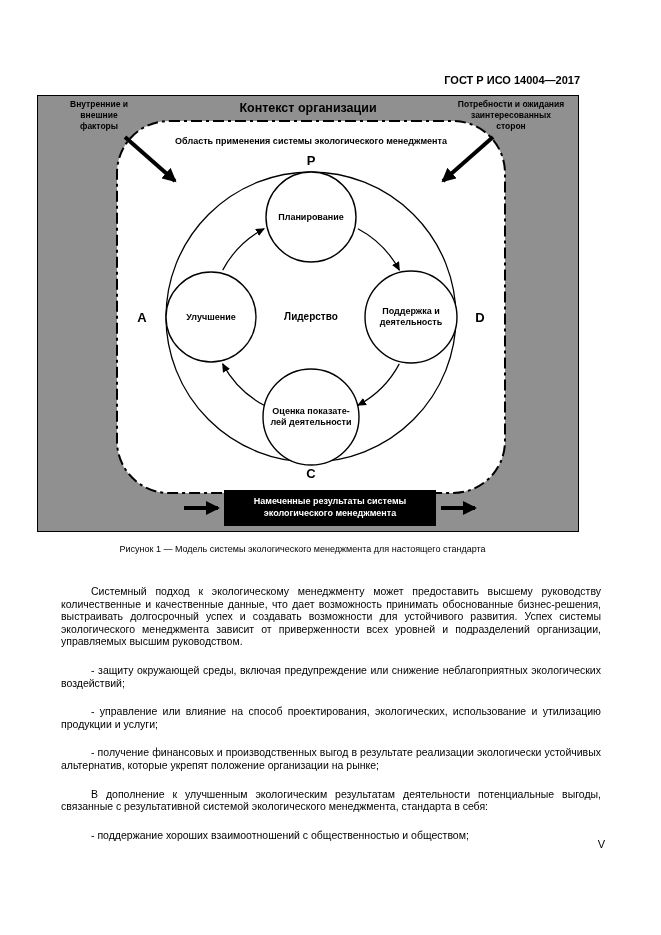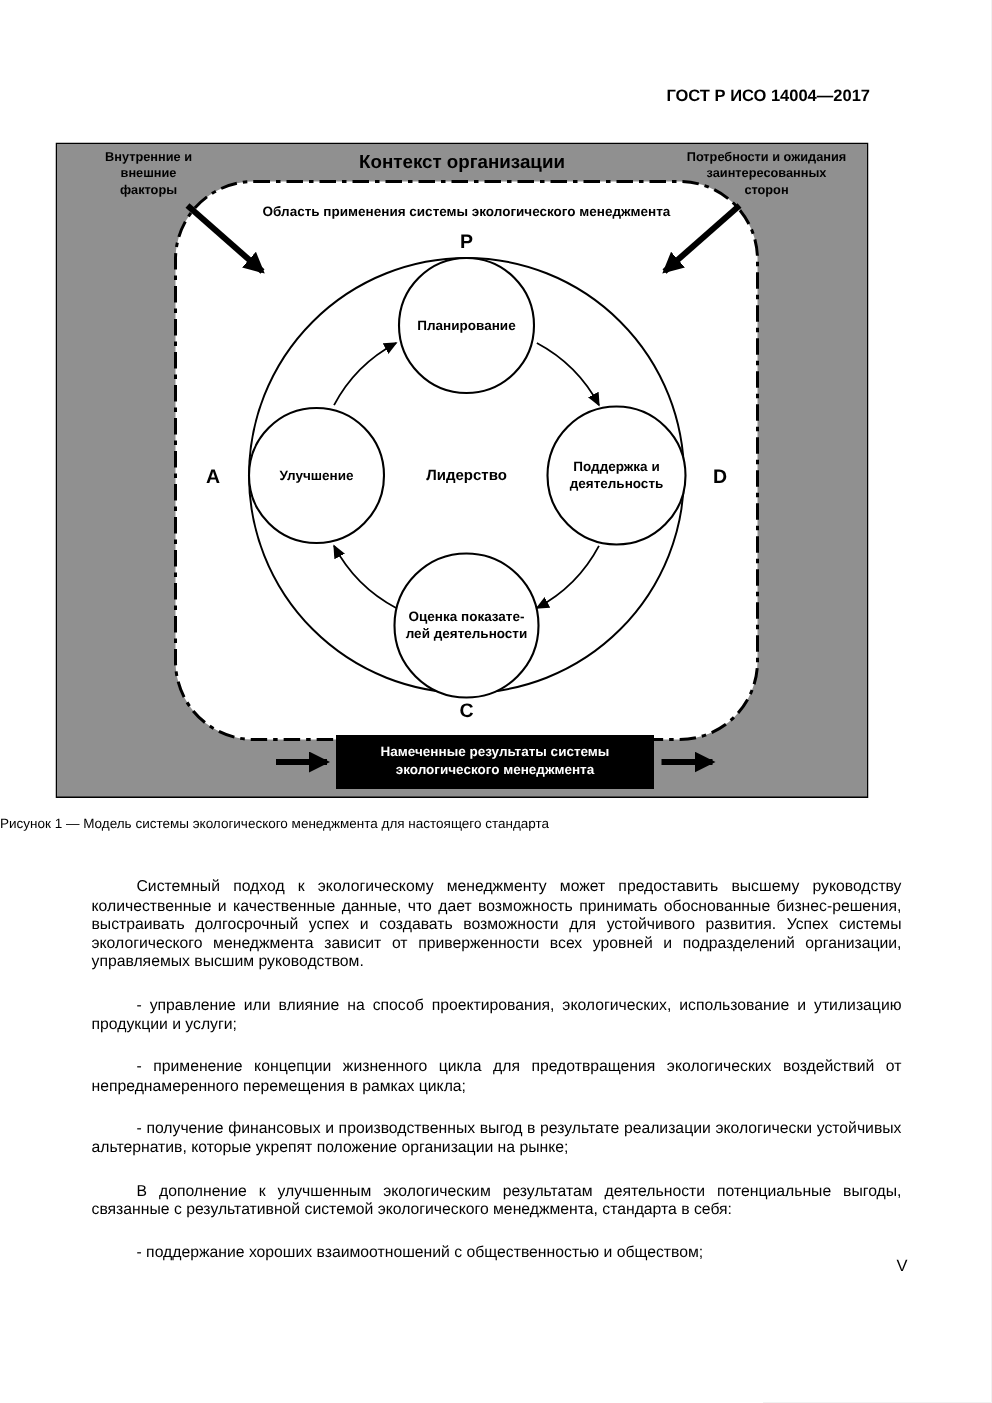--- a/index.html
+++ b/index.html
@@ -3,27 +3,27 @@
 <meta charset="utf-8">
 <style>
   * { box-sizing: border-box; }
   html,body { margin:0; padding:0; background:#e8e8e8; }
   .page {
     position:relative; width:661px; height:935px; margin:0 auto;
     background:#ffffff; color:#000;
     font-family:"Liberation Sans", sans-serif; overflow:hidden;
   }
   .doc-header {
-    position:absolute; top:58px; right:81px;
+    position:absolute; top:74px; right:81px;
     font-size:11px; font-weight:bold;
   }
   .figure-box { position:absolute; top:95px; left:37px; width:542px; height:437px; }
   .figure-caption {
     position:absolute; top:544px; left:0; width:605px;
-    font-size:9px;
+    text-align:center; font-size:9px;
   }
   .body-text {
     position:absolute; top:569px; left:45px; width:572px;
     font-size:10.5px; line-height:12.6px; text-align:justify;
   }
   .body-text p { margin:16px; text-indent:30px; }
   .page-number { position:absolute; top:838px; right:56px; font-size:11px; }
 
   
   text { font-family:"Liberation Sans", sans-serif; fill:#000; text-anchor:middle; }
@@ -108,22 +108,22 @@
       <text class="outc" x="293" y="421">экологического менеджмента</text>
       <line x1="147" y1="413" x2="181" y2="413" stroke="#000" stroke-width="4" marker-end="url(#ah-b)"></line>
       <line x1="404" y1="413" x2="438" y2="413" stroke="#000" stroke-width="4" marker-end="url(#ah-b)"></line>
     </svg>
   </div>
 
   <div class="figure-caption">Рисунок 1 — Модель системы экологического менеджмента для настоящего стандарта</div>
 
   <div class="body-text">
     <p>Системный подход к экологическому менеджменту может предоставить высшему руководству количественные и качественные данные, что дает возможность принимать обоснованные бизнес-решения, выстраивать долгосрочный успех и создавать возможности для устойчивого развития. Успех системы экологического менеджмента зависит от приверженности всех уровней и подразделений организации, управляемых высшим руководством.</p>
+    <p>- защиту окружающей среды, включая предупреждение или снижение неблагоприятных экологических воздействий;</p>
     <p>- управление или влияние на способ проектирования, экологических, использование и утилизацию продукции и услуги;</p>
-    <p>- применение концепции жизненного цикла для предотвращения экологических воздействий от непреднамеренного перемещения в рамках цикла;</p>
     <p>- получение финансовых и производственных выгод в результате реализации экологически устойчивых альтернатив, которые укрепят положение организации на рынке;</p>
     <p>В дополнение к улучшенным экологическим результатам деятельности потенциальные выгоды, связанные с результативной системой экологического менеджмента, стандарта в себя:</p>
     <p>- поддержание хороших взаимоотношений с общественностью и обществом;</p>
   </div>
 
   <div class="page-number">V</div>
 
 </div>
 
 </body></html>

